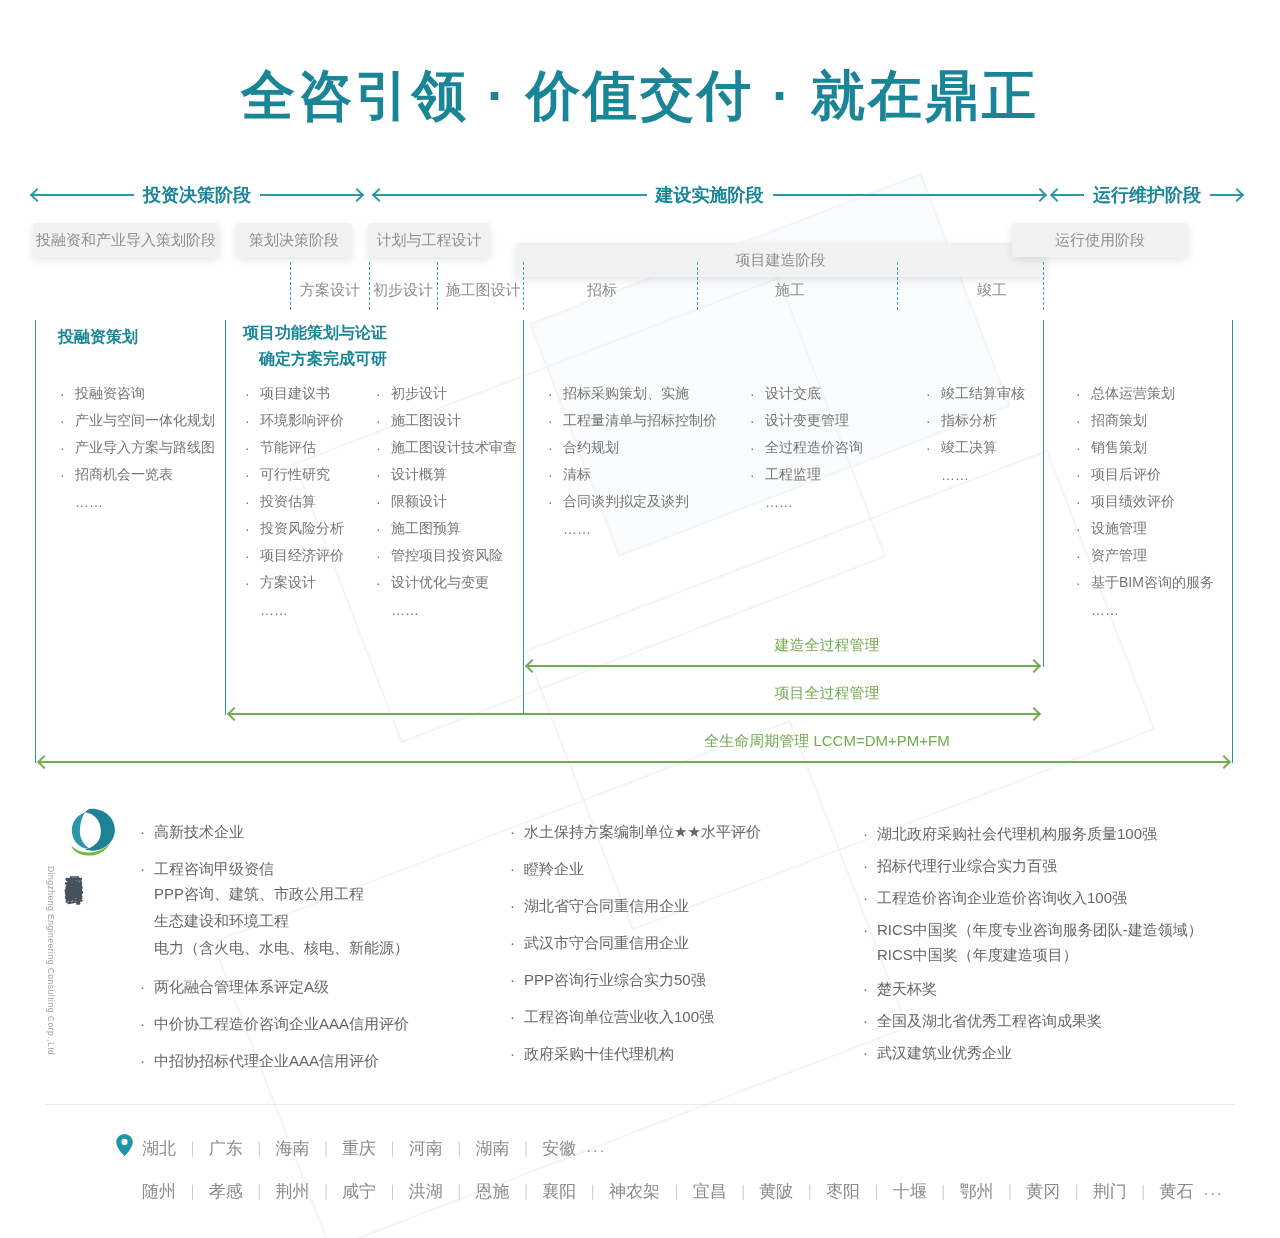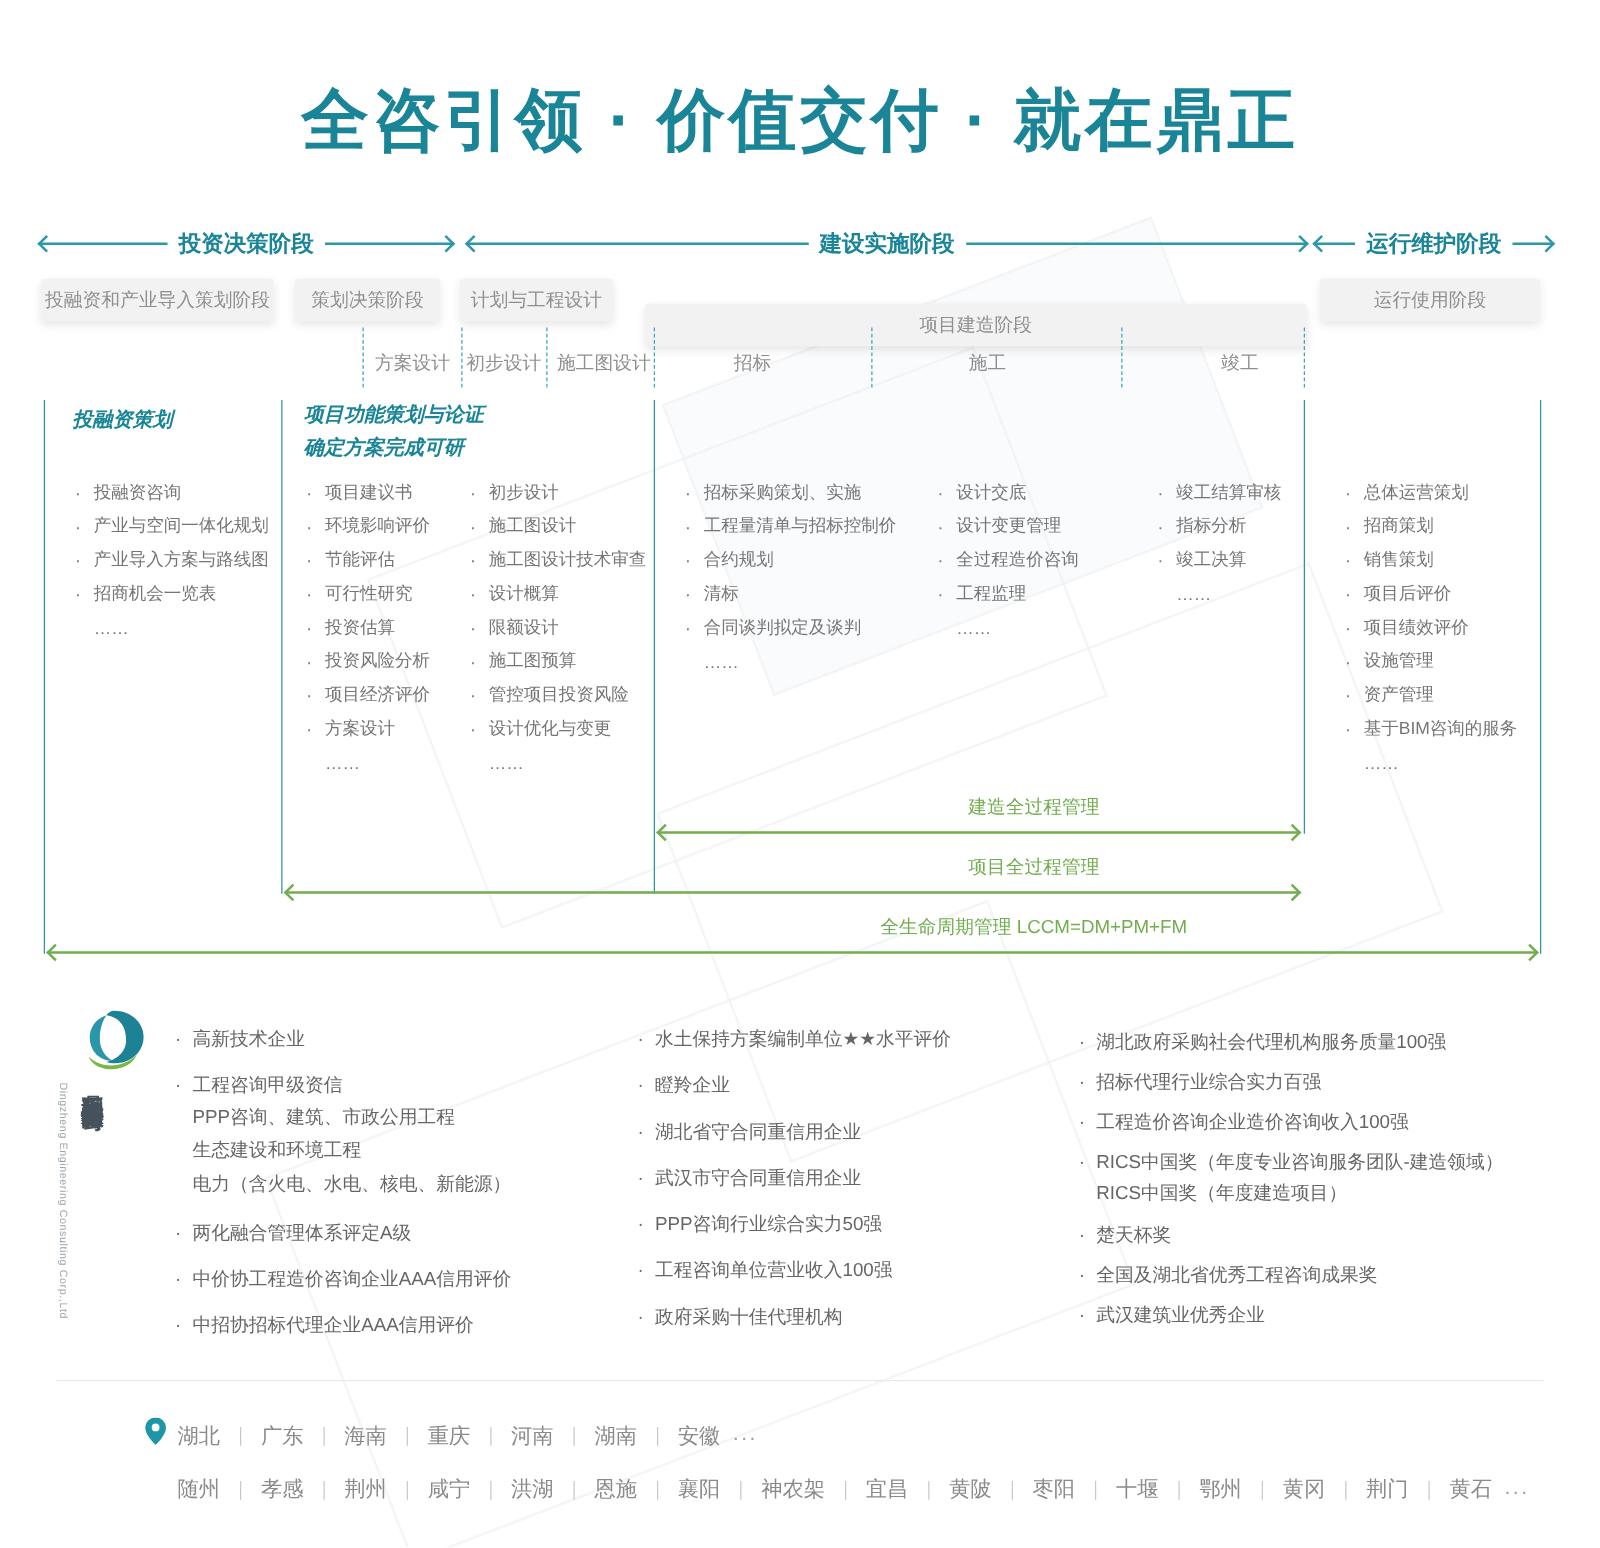--- a/index.html
+++ b/index.html
@@ -29,21 +29,21 @@
                font-size:15px; color:#8f8f8f; box-shadow:0 3px 8px rgba(0,0,0,.10); }
 
   
   .substage { position:absolute; top:281px; transform:translateX(-50%); font-size:15px; color:#8f8f8f; white-space:nowrap; }
   .vdash { position:absolute; top:262px; height:48px; width:0; border-left:1px dashed #3AA6B6; }
 
   
   .vline { position:absolute; width:0; border-left:1px solid #2E93A4; }
 
   
-  .col-header { position:absolute; font-size:16px; font-weight:bold; color:#1A8597; line-height:26px; white-space:nowrap;font-style:italic; }
+  .col-header { position:absolute; font-size:16px; font-weight:bold; color:#1A8597; line-height:26px; white-space:nowrap; }
   .svc { position:absolute; font-size:14px; color:#757575; }
   .svc .row { display:flex; align-items:center; height:27px; white-space:nowrap; }
   .svc .blt { width:15px; color:#757575; }
   .more-row .blt { visibility:hidden; }
 
   
   .garrow { position:absolute; height:0; border-top:2px solid #72AD4F; }
   .garrow::before, .garrow::after { content:''; position:absolute; width:8px; height:8px;
       border-left:2px solid #72AD4F; border-bottom:2px solid #72AD4F; top:-6px; }
   .garrow::before { left:0; transform:rotate(45deg); }
@@ -101,21 +101,21 @@
   <div class="phase" style="left:1052px;width:190px;">
     <span class="aline l"></span>
     <span class="phase-lbl">运行维护阶段</span>
     <span class="aline r"></span>
   </div>
 
   <div class="stage-box" style="left:33px;width:186px;">投融资和产业导入策划阶段</div>
   <div class="stage-box" style="left:236px;width:116px;">策划决策阶段</div>
   <div class="stage-box" style="left:368px;width:122px;">计划与工程设计</div>
   <div class="stage-box" style="left:516px;width:529px;margin-top:20px;">项目建造阶段</div>
-  <div class="stage-box" style="left:1056px;width:176px;">运行使用阶段</div>
+  <div class="stage-box" style="left:1012px;width:176px;">运行使用阶段</div>
 
   <div class="vdash" style="left:290px;"></div>
   <div class="vdash" style="left:369px;"></div>
   <div class="vdash" style="left:437px;"></div>
   <div class="vdash" style="left:523px;"></div>
   <div class="vdash" style="left:697px;"></div>
   <div class="vdash" style="left:897px;"></div>
   <div class="vdash" style="left:1043px;"></div>
   <span class="substage" style="left:330px;">方案设计</span>
   <span class="substage" style="left:403px;">初步设计</span>
@@ -124,21 +124,21 @@
   <span class="substage" style="left:790px;">施工</span>
   <span class="substage" style="left:992px;">竣工</span>
 
   <div class="vline" style="left:35px;top:320px;height:443px;"></div>
   <div class="vline" style="left:225px;top:320px;height:395px;"></div>
   <div class="vline" style="left:523px;top:320px;height:395px;"></div>
   <div class="vline" style="left:1043px;top:320px;height:347px;"></div>
   <div class="vline" style="left:1232px;top:320px;height:443px;"></div>
 
   <div class="col-header" style="left:58px;top:324px;">投融资策划</div>
-  <div class="col-header" style="left:243px;top:320px;">
+  <div class="col-header" style="left:243px;top:320px;text-align:right;">
     <div>项目功能策划与论证</div>
     <div>确定方案完成可研</div>
   </div>
 
   <div class="svc" style="left:60px;top:380px;">
 
   <div class="row">
         <span class="blt">·</span>
         <span>投融资咨询</span>
       </div>

